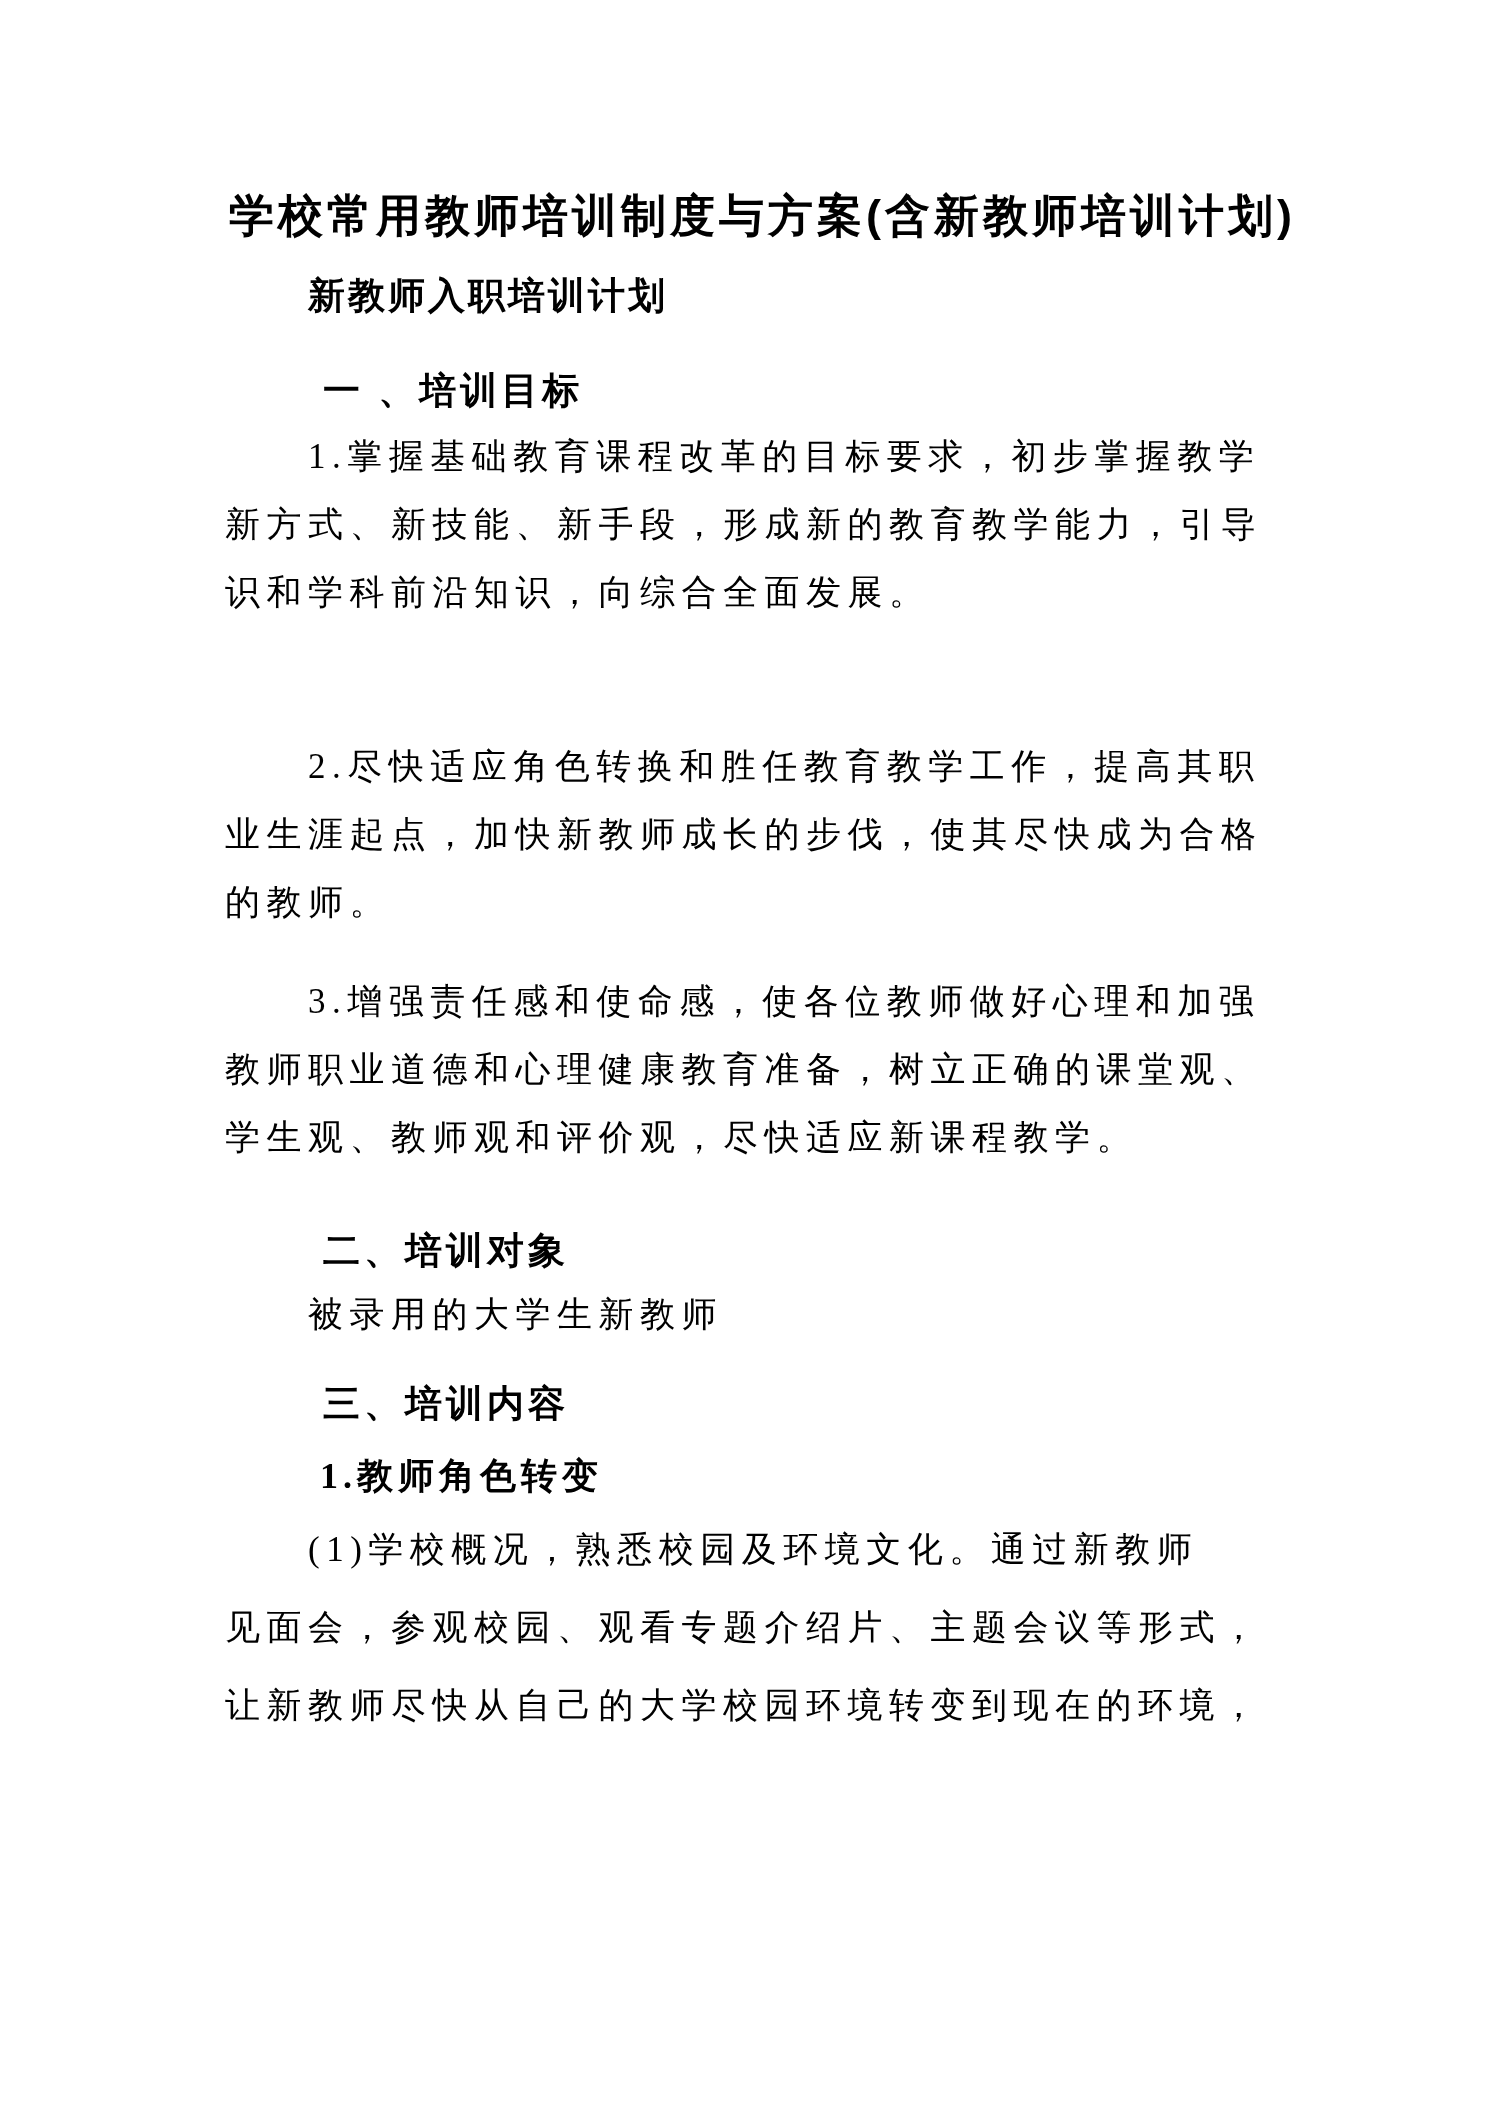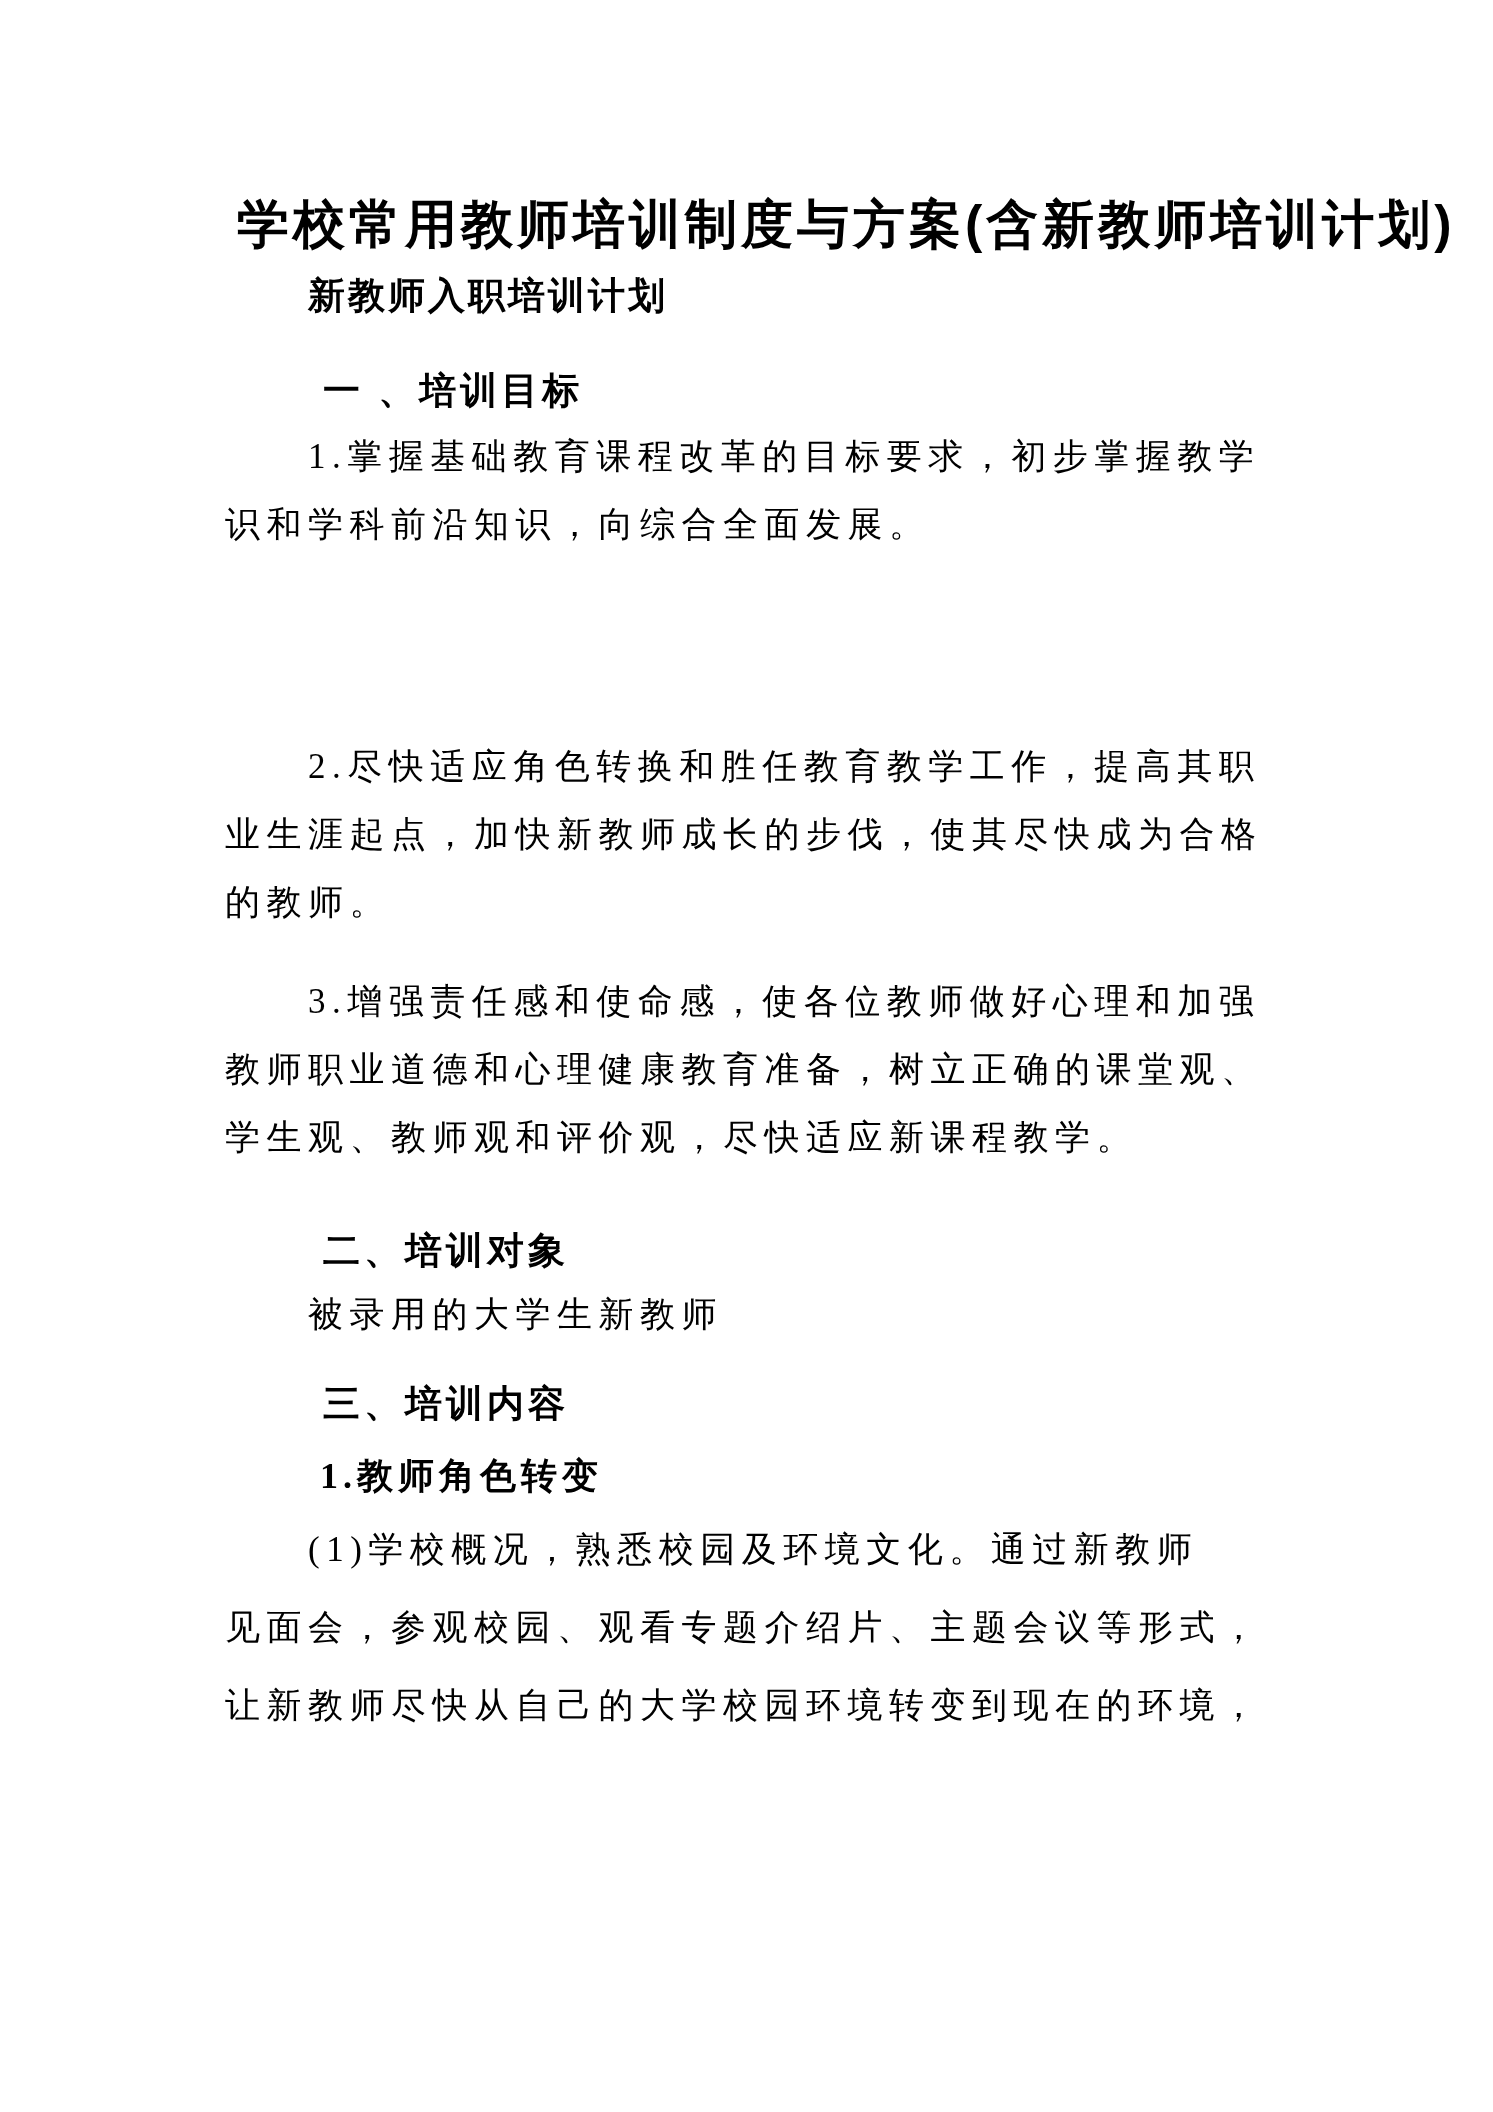--- a/index.html
+++ b/index.html
@@ -17,25 +17,25 @@
     font-family: "Liberation Serif", serif;
     overflow: hidden;
   }
   .block {
     position: absolute;
     left: 225px;
     width: 1043px;
   }
   .doc-title {
     top: 186px;
-    margin: 12px;
+    margin: 4px;
     text-align: left;
     font-family: "Liberation Sans", sans-serif;
     font-weight: bold;
-    font-size: 52px;
+    font-size: 45px;
     line-height: 52px;
     letter-spacing: 4px;
     white-space: nowrap;
   }
   .subtitle {
     top: 272px;
     margin: 0;
     padding-left: 83px;
     font-family: "Liberation Sans", sans-serif;
     font-weight: bold;
@@ -93,20 +93,21 @@
 <div class="page">
 
   <h1 class="block doc-title">学校常用教师培训制度与方案(含新教师培训计划)</h1>
 
   <h2 class="block subtitle">新教师入职培训计划</h2>
 
   <h3 class="block heading-sans heading-goals">一 、培训目标</h3>
 
   <div class="block para para-goal1">
     <div class="line indent">1.掌握基础教育课程改革的目标要求，初步掌握教学</div>
+    <div class="line">新方式、新技能、新手段，形成新的教育教学能力，引导</div>
     <div class="line">识和学科前沿知识，向综合全面发展。</div>
   </div>
 
   <div class="block para para-goal2">
     <div class="line indent">2.尽快适应角色转换和胜任教育教学工作，提高其职</div>
     <div class="line">业生涯起点，加快新教师成长的步伐，使其尽快成为合格</div>
     <div class="line">的教师。</div>
   </div>
 
   <div class="block para para-goal3">

